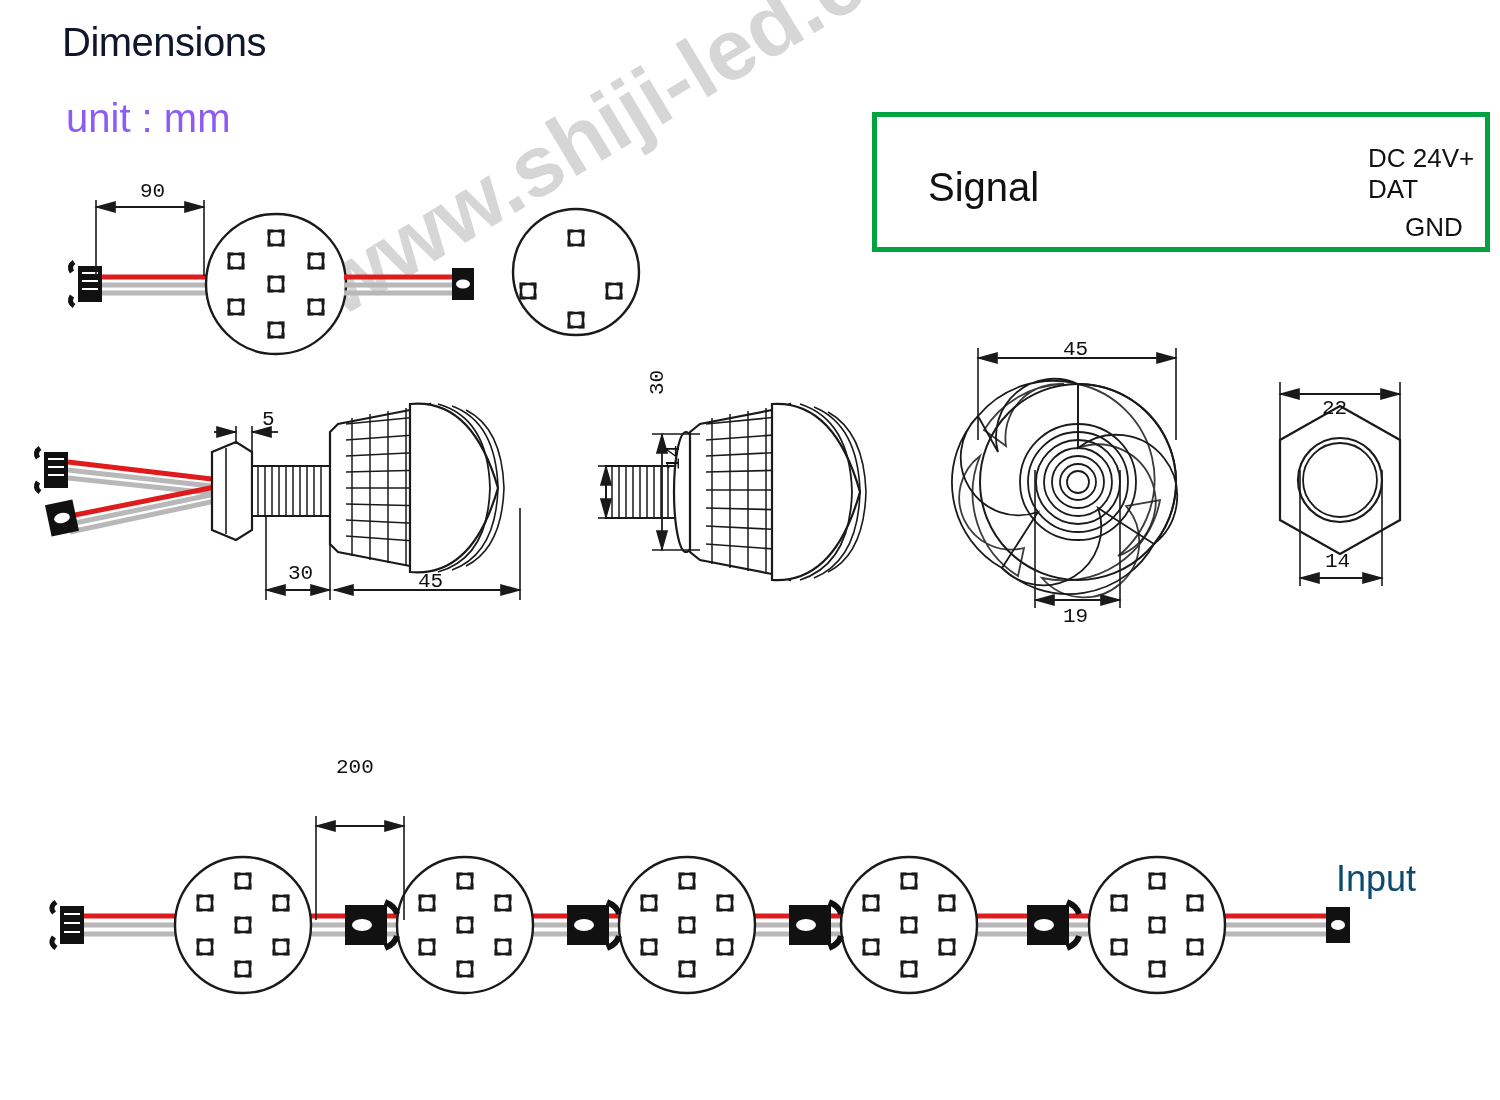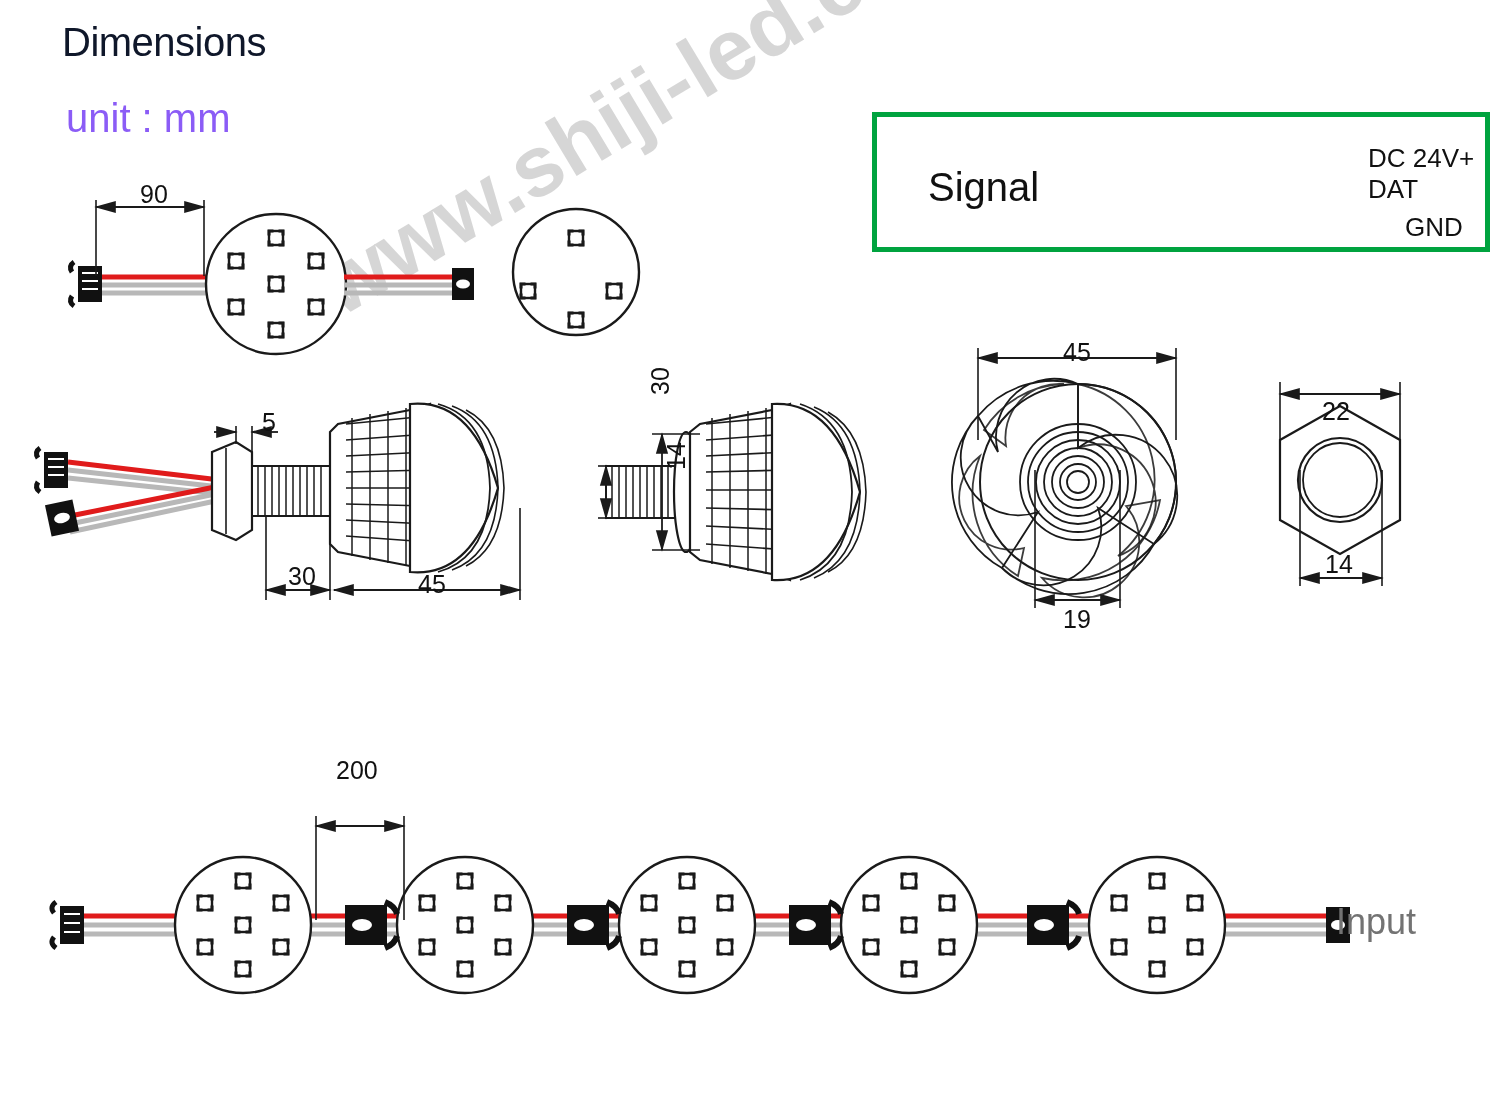--- a/index.html
+++ b/index.html
@@ -45,38 +45,38 @@
   }
   .wire-label{
     position:absolute;font-size:26px;color:#111;white-space:nowrap;
   }
   .lbl-dc{left:1368px;top:143px;}
   .lbl-dat{left:1368px;top:174px;}
   .lbl-gnd{left:1368px;top:212px;margin-left:37px;}
 
   
   .dim{
-    position:absolute;font-size:25px;color:#111;
-    font-family:Liberation Sans, sans-serif;white-space:nowrap;
+    position:absolute;font-size:21px;color:#111;
+    font-family:Liberation Mono, monospace;white-space:nowrap;
   }
   .dim-90{left:140px;top:180px;}
   .dim-5{left:262px;top:408px;}
   .dim-20{left:288px;top:562px;}
   .dim-45a{left:418px;top:570px;}
   .dim-30{left:646px;top:395px;transform:rotate(-90deg);transform-origin:left top;}
   .dim-14{left:662px;top:470px;transform:rotate(-90deg);transform-origin:left top;}
   .dim-45b{left:1063px;top:338px;}
   .dim-19{left:1063px;top:580px;margin-top:25px;}
   .dim-22{left:1322px;top:374px;margin-top:23px;}
   .dim-14b{left:1325px;top:550px;}
   .dim-200{left:336px;top:756px;}
 
   .input-label{
-    position:absolute;left:1336px;top:901px;
-    font-size:36px;color:#737373;
+    position:absolute;left:1336px;top:858px;
+    font-size:36px;color:#0c4a6e;
   }
 </style>
 </head>
 <body>
 
 <div class="stage">
 
   <div class="title">Dimensions</div>
   <div class="subtitle">unit : mm</div>
   <div class="watermark">www.shiji-led.com</div>

